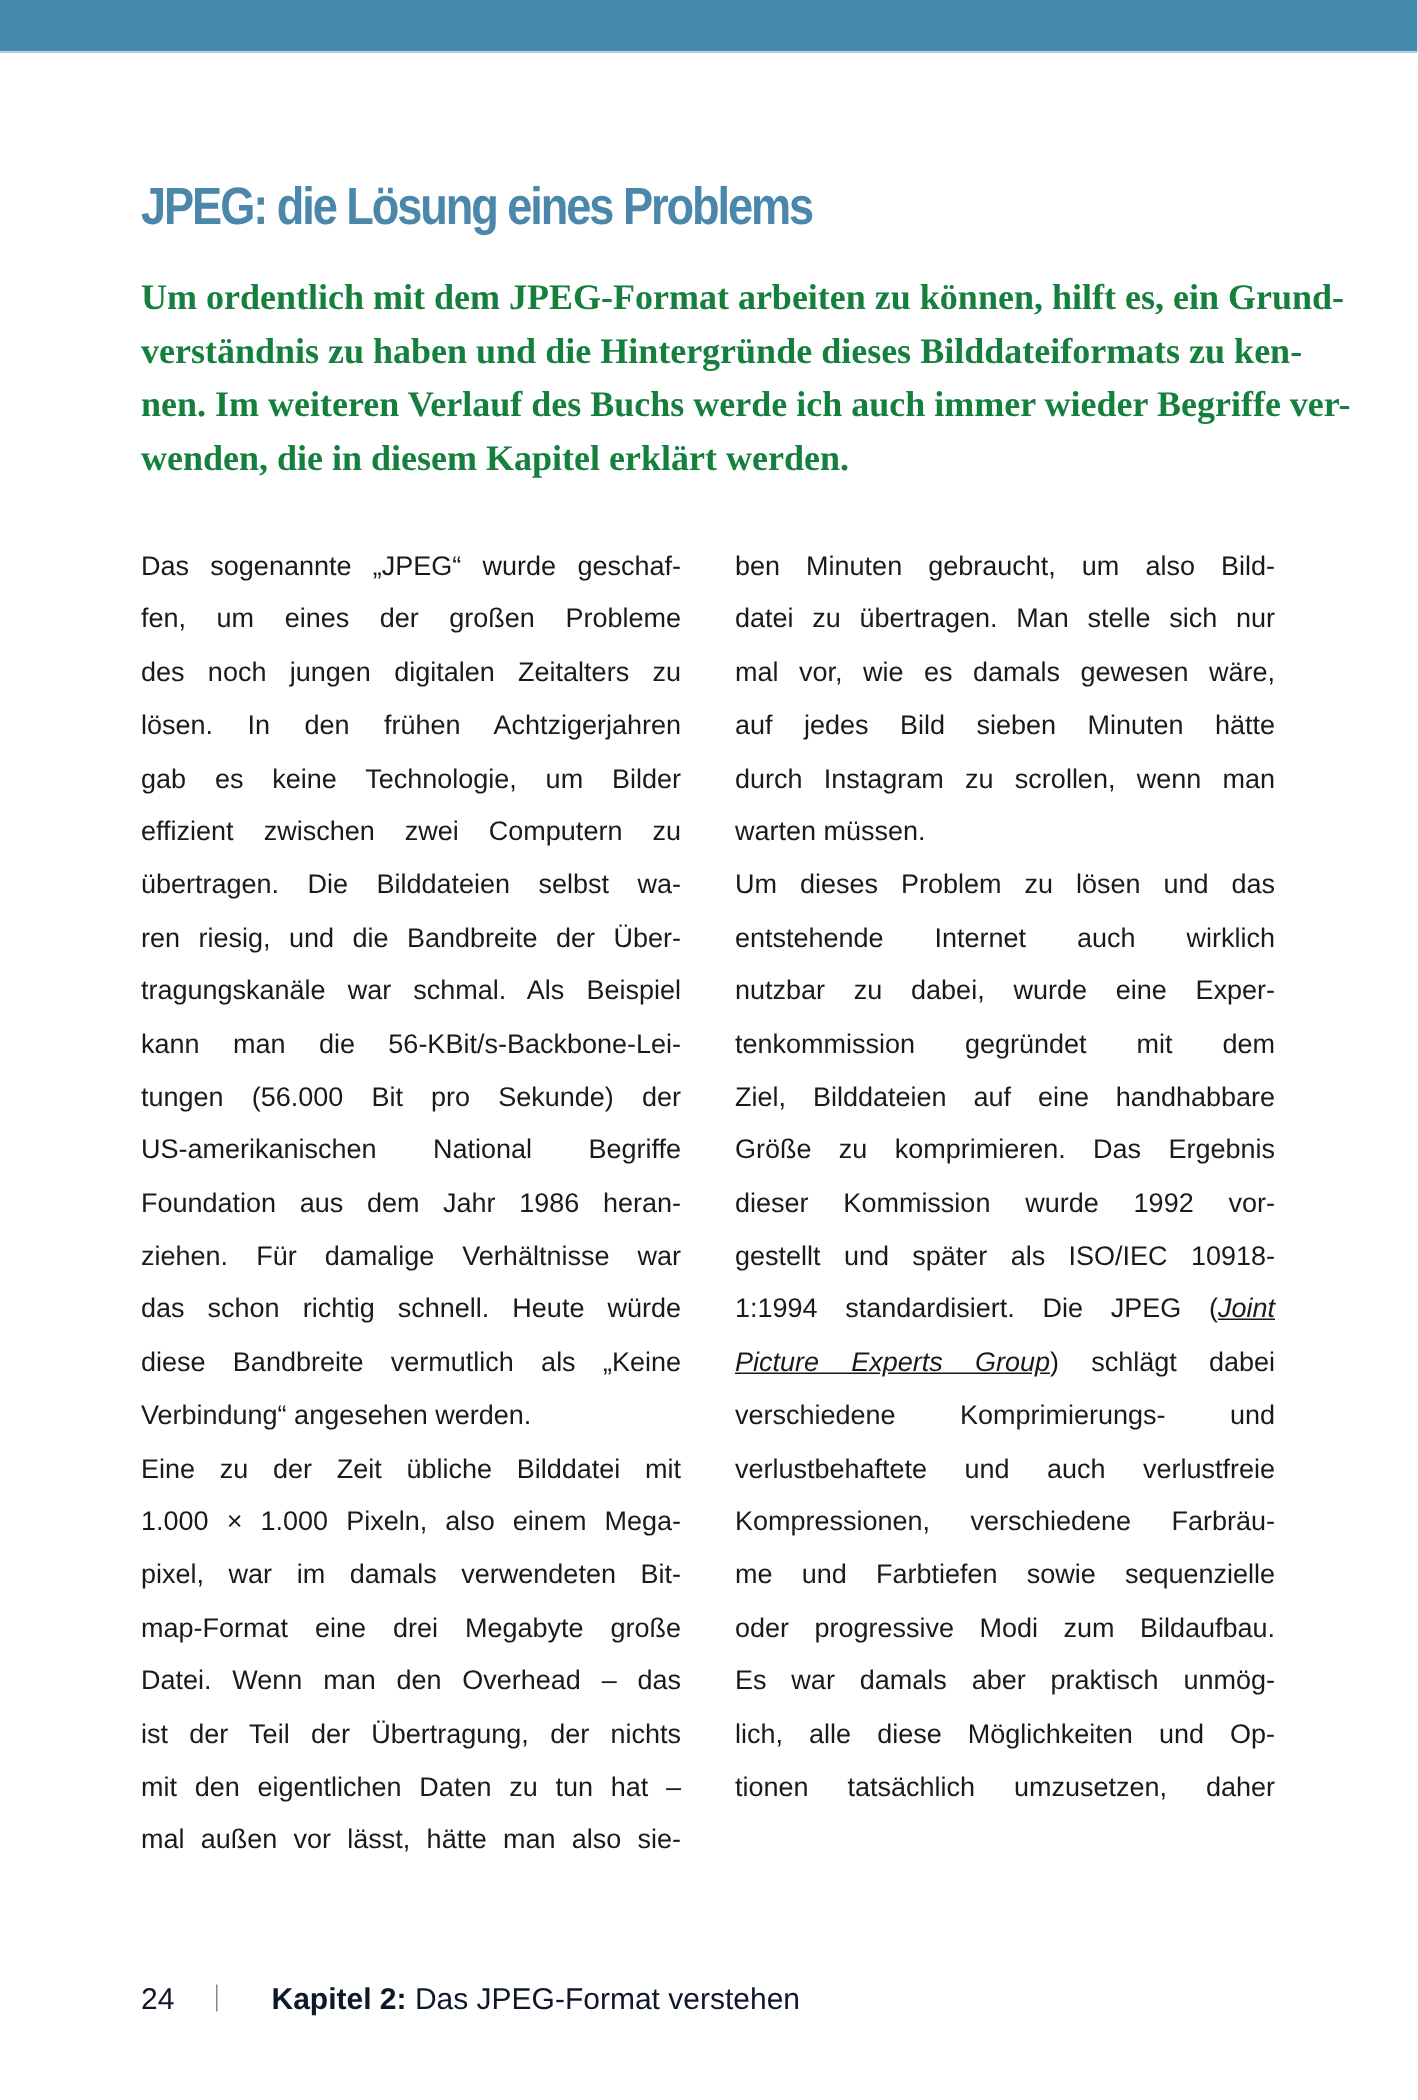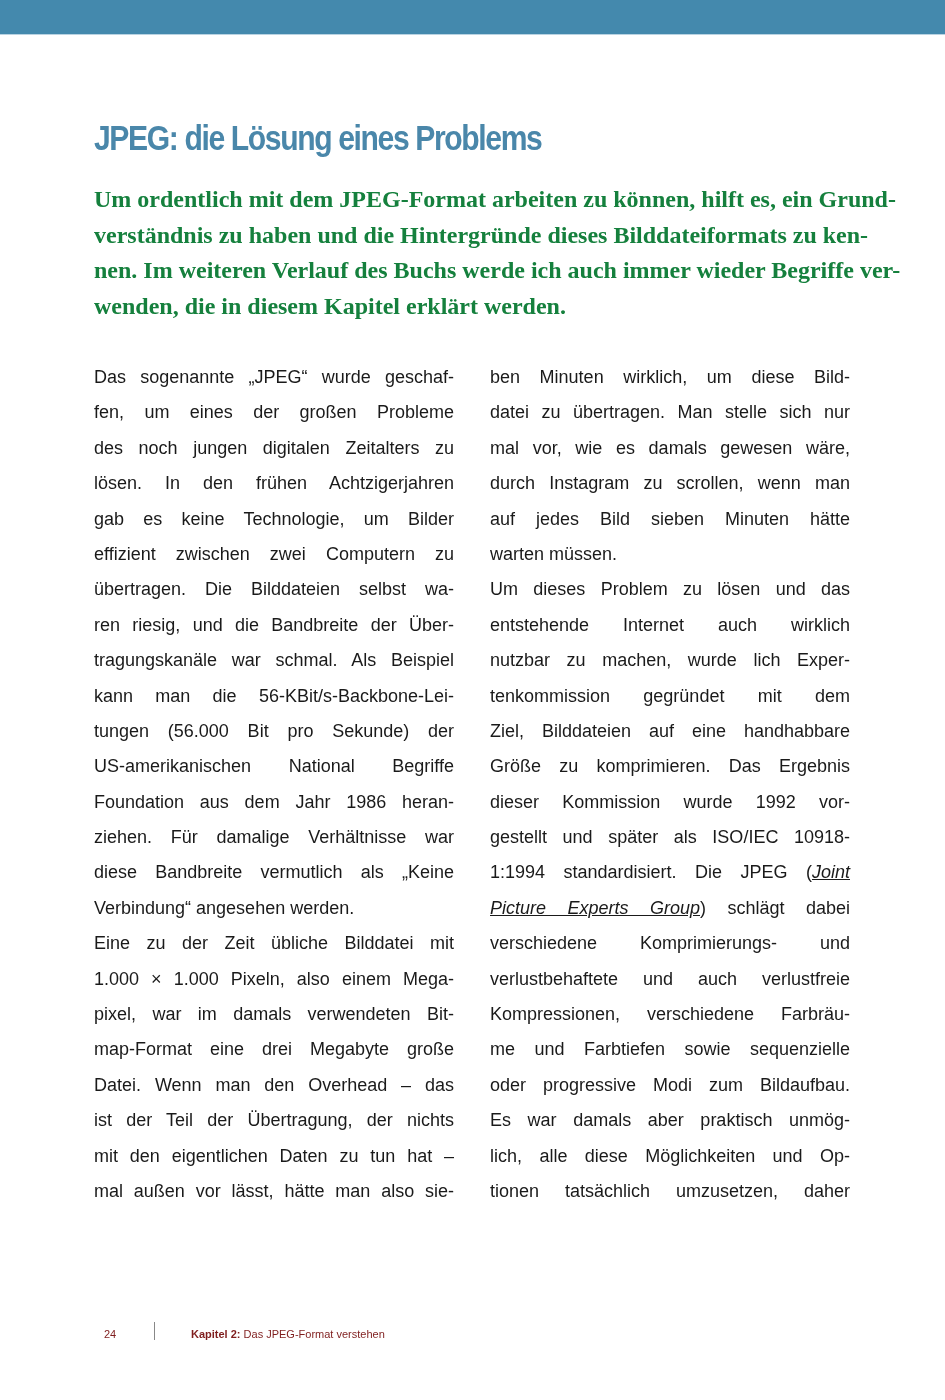--- a/index.html
+++ b/index.html
@@ -8,21 +8,21 @@
     .title { position: absolute; left: 94px; top: 118px; margin: 0; font-family: "Liberation Sans", sans-serif; font-weight: bold; font-size: 35px; color: #4a87aa; letter-spacing: -1.6px; transform: scaleX(0.86); transform-origin: left top; white-space: nowrap; }
     .lead { position: absolute; left: 94px; top: 182px; width: 756px; margin: 0; font-family: Liberation Serif, serif; font-weight: bold; font-size: 24px; line-height: 35.5px; color: #15803d; }
     .lead .ln { display: block; text-align: justify; text-align-last: justify; white-space: nowrap; transform-origin: left; }
     .lead .ln.last { text-align-last: left; }
     .col { position: absolute; top: 360px; width: 360px; font-family: "Liberation Sans", sans-serif; font-size: 18px; line-height: 35.4px; color: #1a1a1a; }
     .col.left { left: 94px; }
     .col.right { left: 490px; }
     .col .ln { display: block; height: 35.4px; text-align: justify; text-align-last: justify; white-space: nowrap; overflow: visible; }
     .col .ln.last { text-align-last: left; }
     .col .ln i { font-style: italic; text-decoration: underline; }
-    .footer { position: absolute; left: 104px; top: 1322px; font-family: "Liberation Sans", sans-serif; font-size: 11px; color: #7f1d1d; white-space: nowrap; }
+    .footer { position: absolute; left: 94px; top: 1322px; font-family: "Liberation Sans", sans-serif; font-size: 20px; color: #0f172a; white-space: nowrap; }
     .footer .page-num { display: inline-block; width: 50px; }
     .footer .sep { display: inline-block; width: 1px; height: 18px; background: #888; vertical-align: -2px; margin-right: 36px; }
     .footer .chapter-label { font-weight: bold; }
   </style>
 </head>
 <body>
 
 <div class="top-bar"></div>
 
 <h1 class="title">JPEG: die Lösung eines Problems</h1>
@@ -42,42 +42,43 @@
   <span class="ln">gab es keine Technologie, um Bilder</span>
   <span class="ln">effizient zwischen zwei Computern zu</span>
   <span class="ln">übertragen. Die Bilddateien selbst wa-</span>
   <span class="ln">ren riesig, und die Bandbreite der Über-</span>
   <span class="ln">tragungskanäle war schmal. Als Beispiel</span>
   <span class="ln">kann man die 56-KBit/s-Backbone-Lei-</span>
   <span class="ln">tungen (56.000 Bit pro Sekunde) der</span>
   <span class="ln">US-amerikanischen National Begriffe</span>
   <span class="ln">Foundation aus dem Jahr 1986 heran-</span>
   <span class="ln">ziehen. Für damalige Verhältnisse war</span>
+  <span class="ln">das schon richtig schnell. Heute würde</span>
   <span class="ln">diese Bandbreite vermutlich als „Keine</span>
   <span class="ln last">Verbindung“ angesehen werden.</span>
   <span class="ln">Eine zu der Zeit übliche Bilddatei mit</span>
   <span class="ln">1.000 × 1.000 Pixeln, also einem Mega-</span>
   <span class="ln">pixel, war im damals verwendeten Bit-</span>
   <span class="ln">map-Format eine drei Megabyte große</span>
   <span class="ln">Datei. Wenn man den Overhead – das</span>
   <span class="ln">ist der Teil der Übertragung, der nichts</span>
   <span class="ln">mit den eigentlichen Daten zu tun hat –</span>
   <span class="ln">mal außen vor lässt, hätte man also sie-</span>
 </div>
 
 <div class="col right">
-  <span class="ln">ben Minuten wirklich, um diese Bild-</span>
+  <span class="ln">ben Minuten gebraucht, um also Bild-</span>
   <span class="ln">datei zu übertragen. Man stelle sich nur</span>
   <span class="ln">mal vor, wie es damals gewesen wäre,</span>
+  <span class="ln">auf jedes Bild sieben Minuten hätte</span>
   <span class="ln">durch Instagram zu scrollen, wenn man</span>
-  <span class="ln">auf jedes Bild sieben Minuten hätte</span>
   <span class="ln last">warten müssen.</span>
   <span class="ln">Um dieses Problem zu lösen und das</span>
   <span class="ln">entstehende Internet auch wirklich</span>
-  <span class="ln">nutzbar zu machen, wurde lich Exper-</span>
+  <span class="ln">nutzbar zu dabei, wurde eine Exper-</span>
   <span class="ln">tenkommission gegründet mit dem</span>
   <span class="ln">Ziel, Bilddateien auf eine handhabbare</span>
   <span class="ln">Größe zu komprimieren. Das Ergebnis</span>
   <span class="ln">dieser Kommission wurde 1992 vor-</span>
   <span class="ln">gestellt und später als ISO/IEC 10918-</span>
   <span class="ln"><span>1:1994 standardisiert. Die JPEG (</span><i>Joint</i></span>
   <span class="ln"><i>Picture Experts Group</i><span>) schlägt dabei</span></span>
   <span class="ln">verschiedene Komprimierungs- und</span>
   <span class="ln">verlustbehaftete und auch verlustfreie</span>
   <span class="ln">Kompressionen, verschiedene Farbräu-</span>

